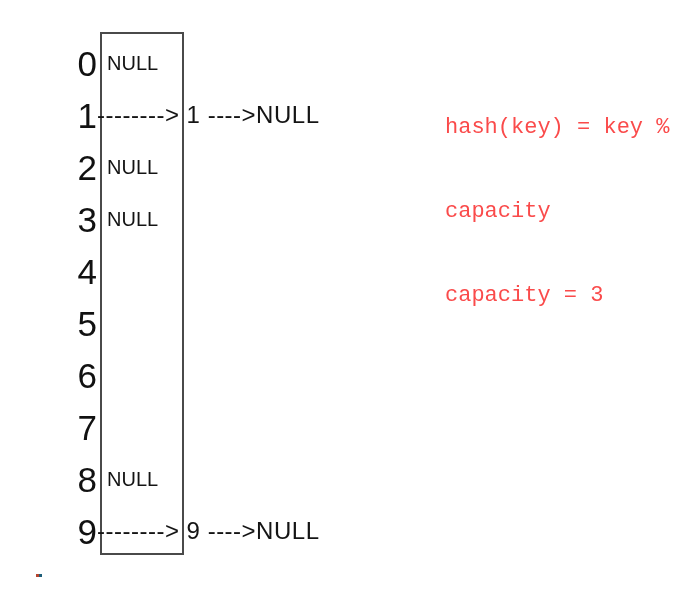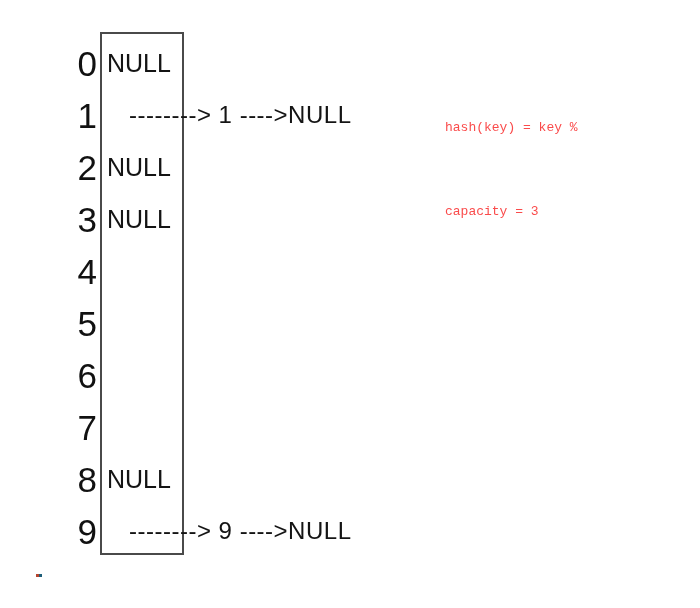--- a/index.html
+++ b/index.html
@@ -47,34 +47,33 @@
     font-size: 35px;
     line-height: 1;
     color: #111111;
   }
   .cell {
     white-space: pre;
     color: #141414;
   }
   .cell.null {
     margin-left: 10px;
-    font-size: 25px;
+    font-size: 20px;
   }
   .cell.chain {
-    margin-left: 32px;
     font-size: 24px;
     letter-spacing: 0.5px;
   }
   
   .note {
     position: absolute;
     left: 445px;
     top: 58px;
     font-family: "Liberation Mono", monospace;
-    font-size: 13px;
+    font-size: 22px;
     line-height: 28px;
     color: #fa4b4b;
     white-space: pre;
   }
   
   .artifact {
     position: absolute;
     left: 36px;
     top: 574px;
     width: 7px;
@@ -141,18 +140,19 @@
 
     <div class="row">
       <span class="idx">9</span>
       <span class="cell chain">--------&gt; 9 ----&gt;NULL</span>
     </div>
 
   </div>
 
   <div class="note">
     <div>hash(key) = key %</div>
+    <div>capacity</div>
     <div>capacity = 3</div>
   </div>
 
   <div class="artifact"><span class="a1"></span><span class="a2"></span></div>
 
 </div>
 
 </body></html>

